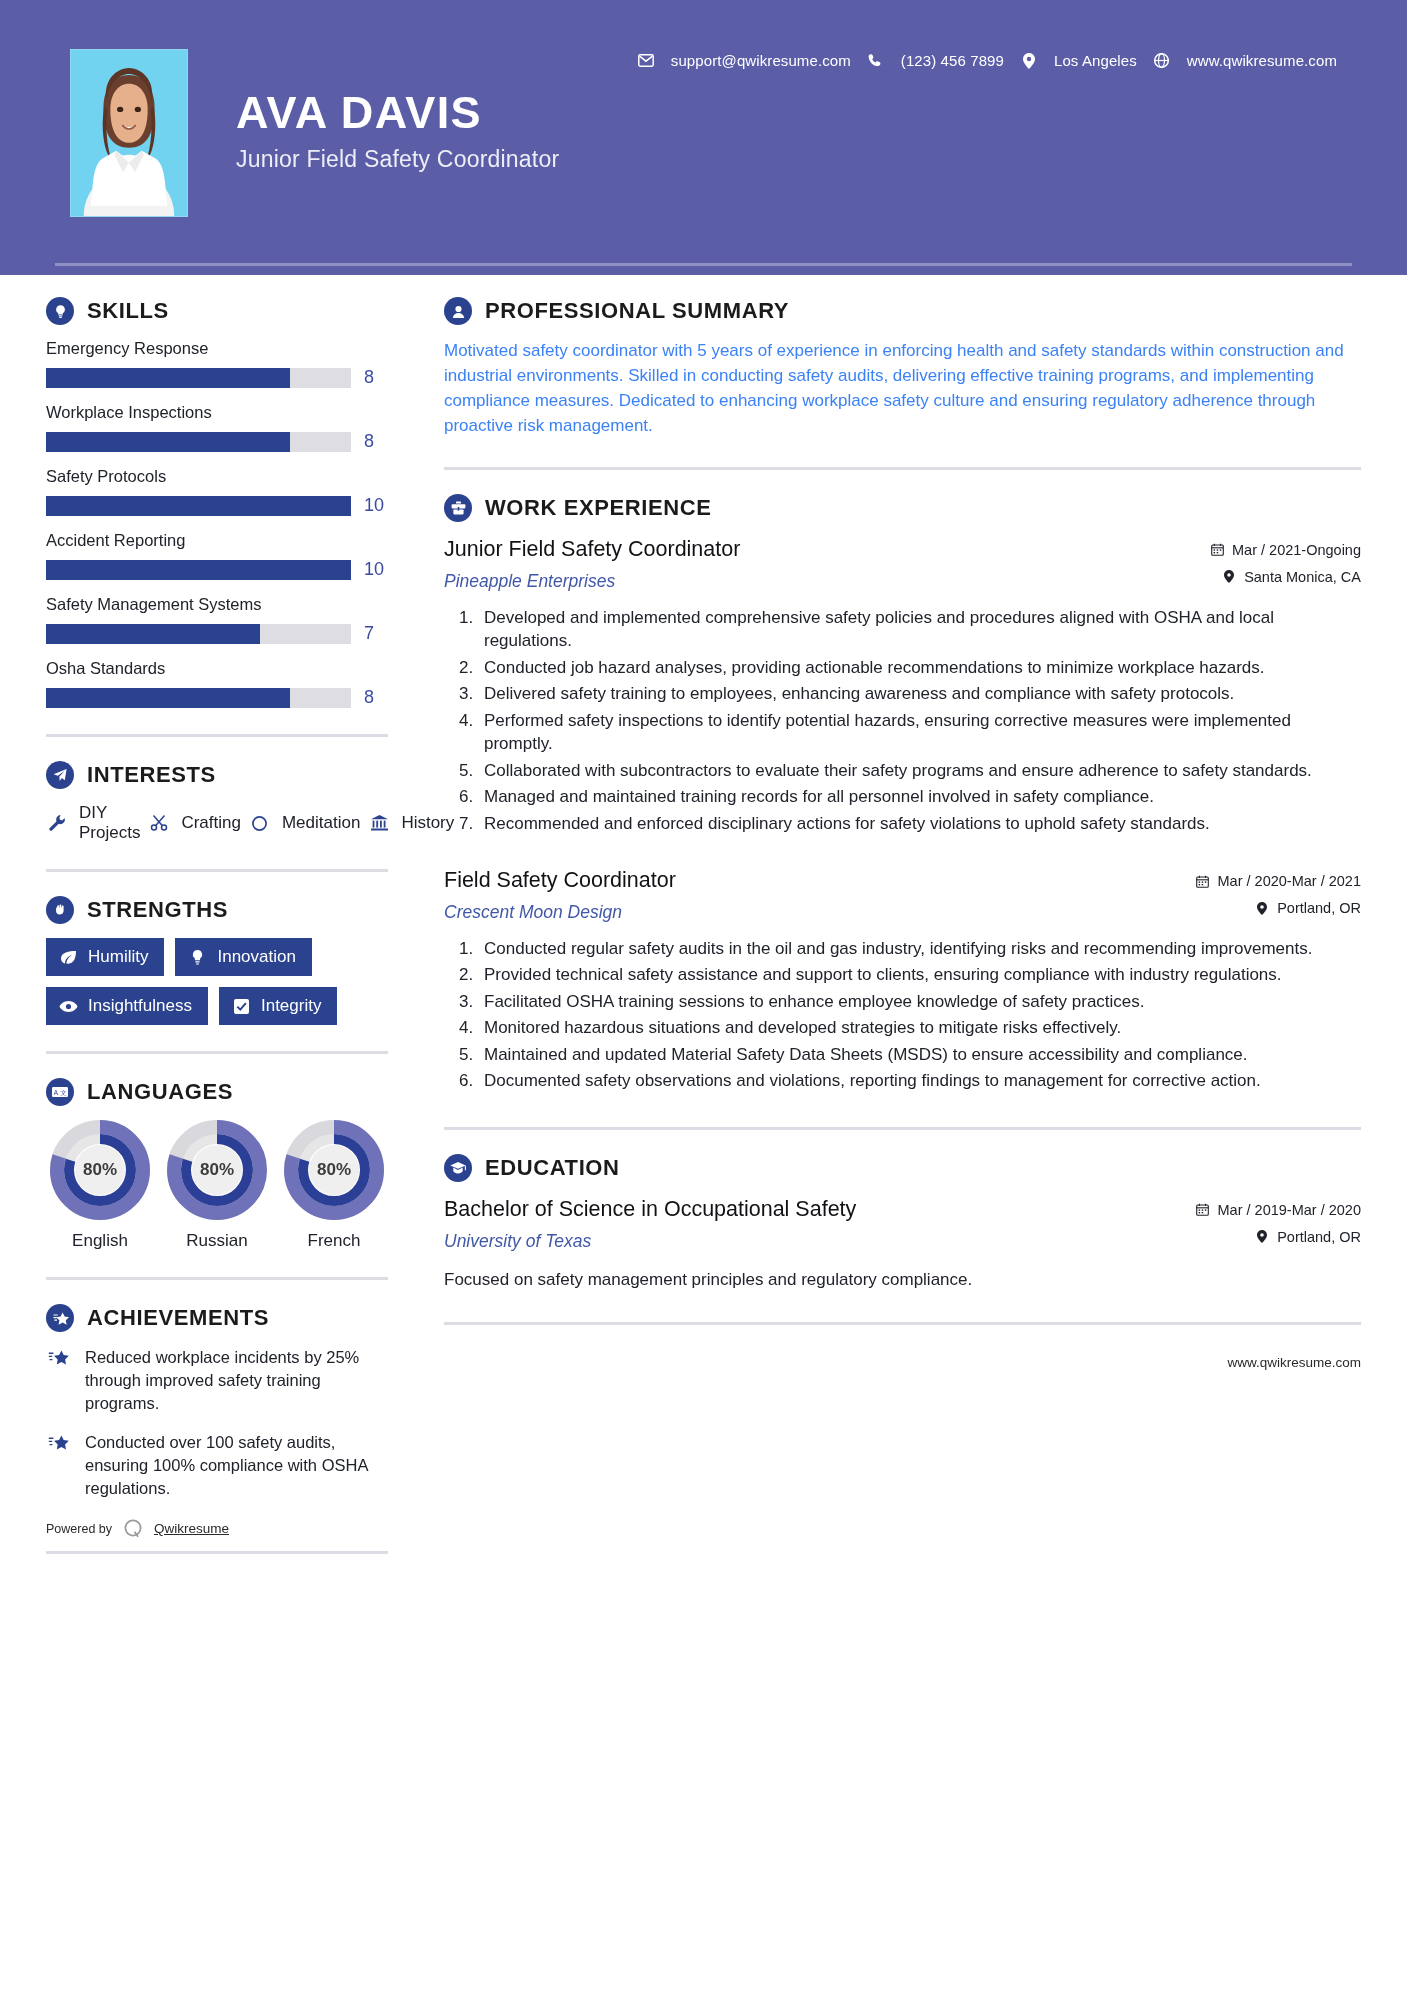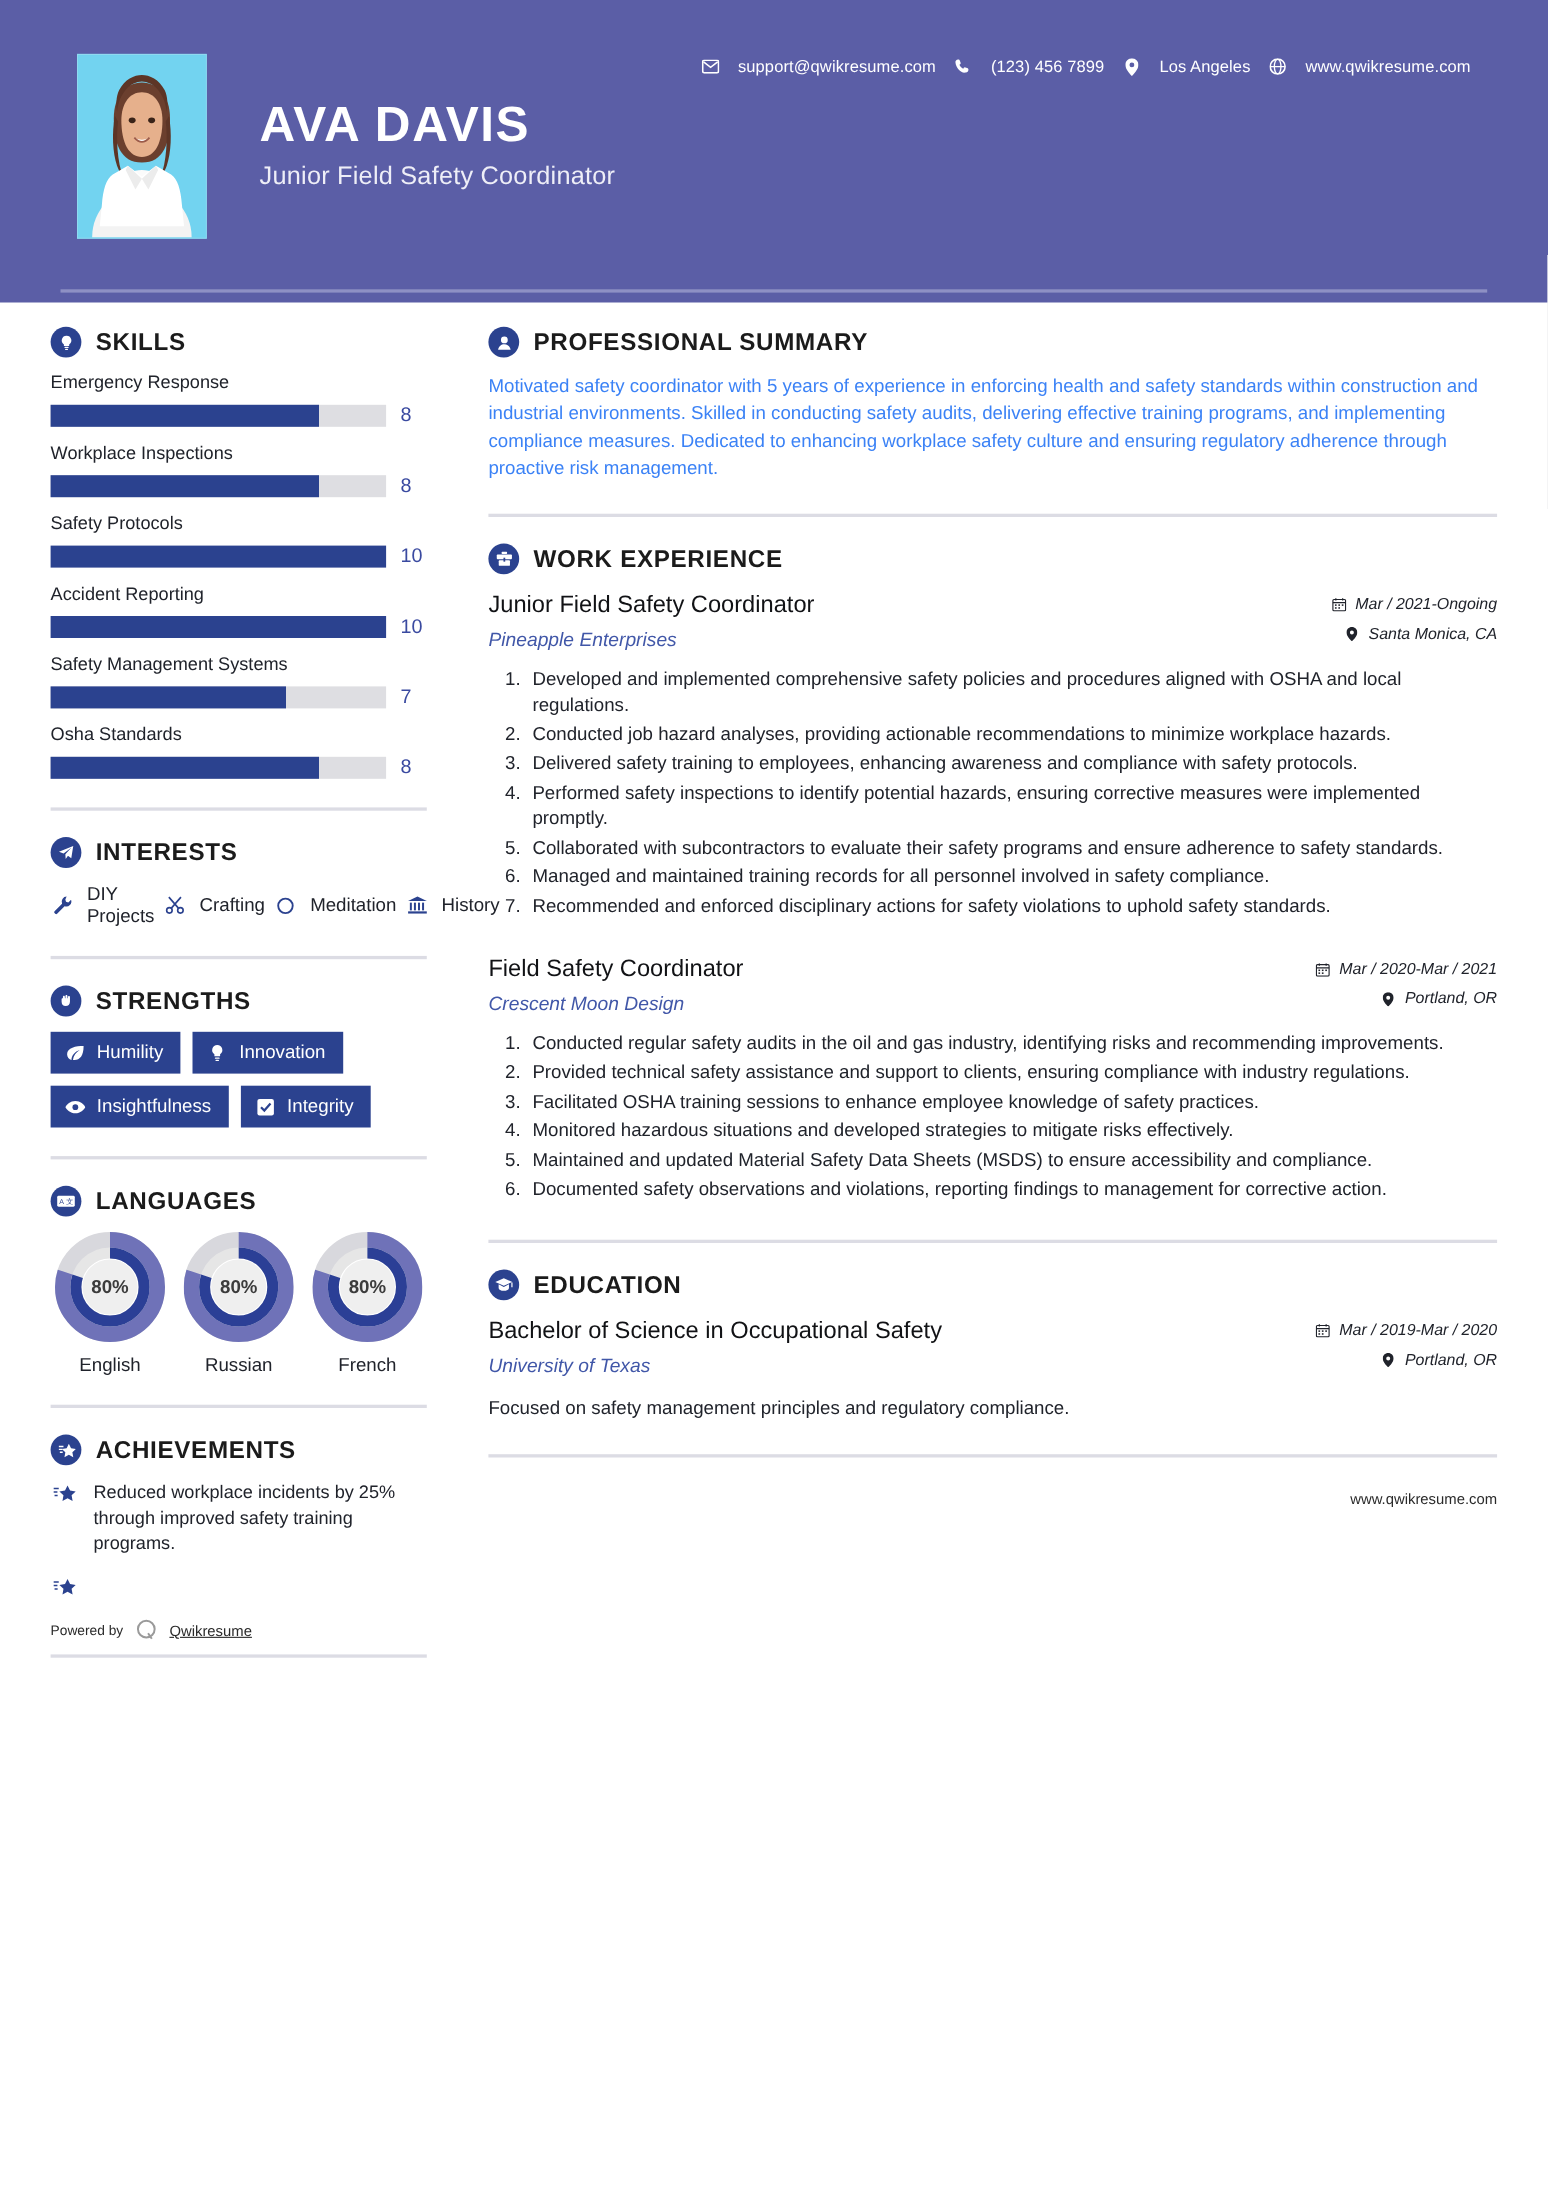--- a/index.html
+++ b/index.html
@@ -280,21 +280,20 @@
   }
   .meta-row {
     display: flex;
     align-items: center;
     justify-content: flex-end;
     gap: 8px;
     font-size: 14.5px;
     color: #20232b;
     margin-bottom: 11px;
     white-space: nowrap;
-    font-style: italic;
   }
   .meta-row .mi {
     display: flex; align-items: center; justify-content: center;
     width: 14px; flex: 0 0 14px;
   }
   ol.bullets {
     margin: 10px 0 0 0;
     padding-left: 34px;
   }
   ol.bullets li {
@@ -675,20 +674,21 @@
           </span>
           <span class="ach-text">Reduced workplace incidents by 25% through improved safety training programs.</span>
         </div>
         <div class="ach">
           <span class="ai">
             <svg width="22" height="19" viewBox="0 0 22 19">
                 <path d="M.8 4.2h4.6M.8 7.4h3.4M1.6 10.6h2.8" stroke="#2b428f" stroke-width="1.4" fill="none"></path>
                 <path d="M13.4 1.4l2.3 4.7 5.1.7-3.7 3.6.9 5.1-4.6-2.4-4.6 2.4.9-5.1L6 6.8l5.1-.7z" fill="#2b428f"></path>
               </svg>
           </span>
+          <span class="ach-text">Conducted over 100 safety audits, ensuring 100% compliance with OSHA regulations.</span>
         </div>
       </div>
 
       <div class="left-footer">
         <span class="pb">Powered by</span>
         <span class="qlogo">
           <svg width="22" height="22" viewBox="0 0 22 22">
               <circle cx="11" cy="10" r="7.6" fill="none" stroke="#9a9a9a" stroke-width="1.8"></circle>
               <path d="M12.6 13.8l3.4 5" stroke="#9a9a9a" stroke-width="1.8" fill="none"></path>
             </svg>

